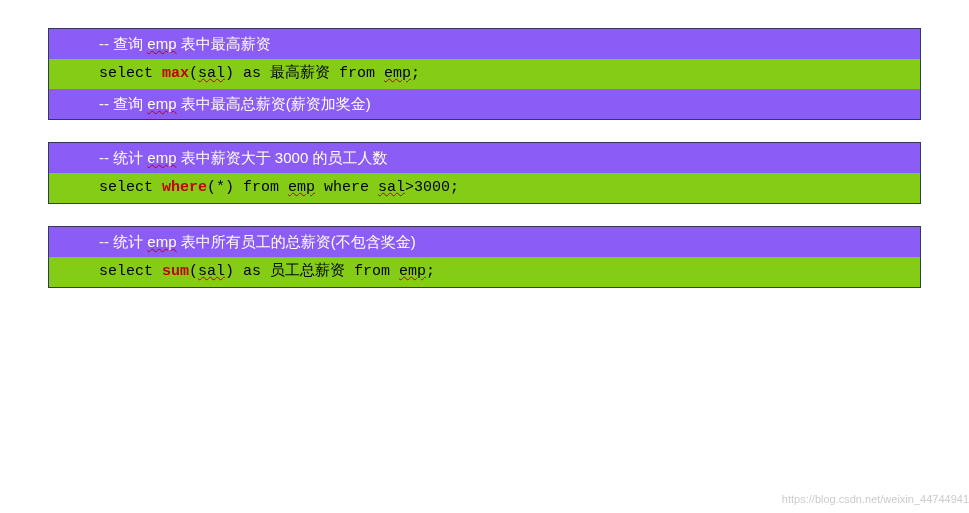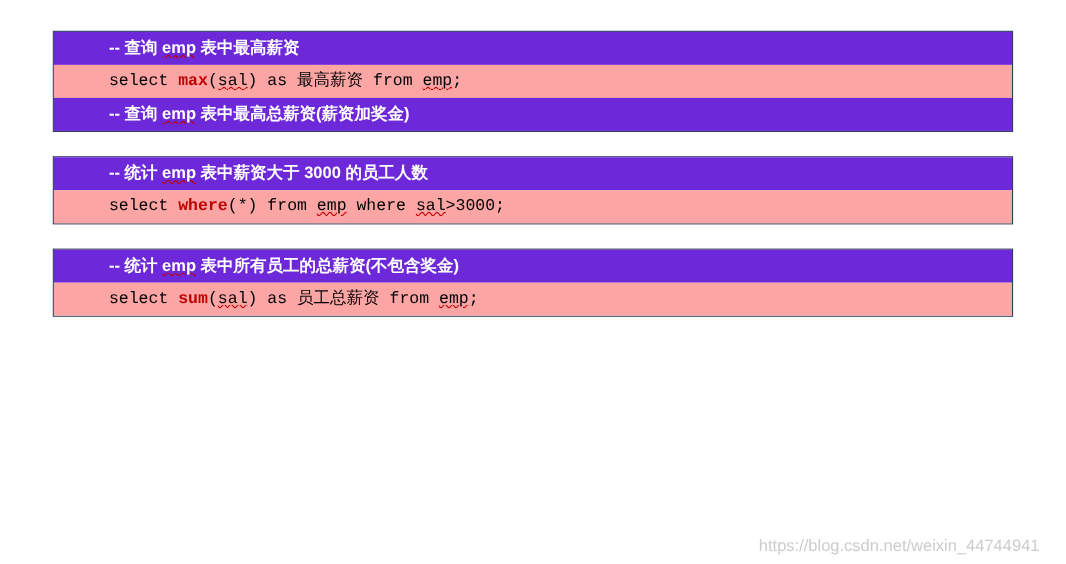--- a/index.html
+++ b/index.html
@@ -13,51 +13,51 @@
       font-family: "Microsoft YaHei", "SimSun", Arial, sans-serif;
       width: 969px;
       height: 513px;
       position: relative;
     }
     .block {
       border: 1.5px solid #2b3d5b;
       margin-bottom: 22px;
     }
     .row-dark {
-      background: #6d28d9;
+      background: #8b5cf6;
       color: #ffffff;
-      font-weight: bold;
+      font-weight: normal;
       padding: 4px 5px 4px 50px;
       font-size: 15px;
       line-height: 22px;
     }
     .row-light {
-      background: #fca5a5;
+      background: #84cc16;
       color: #000000;
       padding: 4px 10px 4px 50px;
       font-family: Consolas, "Courier New", monospace;
       font-size: 15px;
       line-height: 22px;
     }
     .kw {
       color: #c00000;
       font-weight: bold;
     }
     .emp {
       text-decoration: underline;
       text-decoration-color: #c00000;
       text-decoration-style: wavy;
       text-decoration-thickness: 1px;
     }
     .watermark {
       position: absolute;
-      right: 24px;
+      right: 0;
       bottom: 8px;
       color: #cccccc;
-      font-size: 15px;
+      font-size: 11px;
       font-family: Arial, sans-serif;
     }
   </style>
 </head>
 <body>
 
 <div id="container">
     <div class="block">
       <div class="row-dark"><span>-- 查询 </span><span class="emp">emp</span><span> 表中最高薪资</span></div>
       <div class="row-light"><span>select </span><span class="kw">max</span><span>(</span><span class="emp">sal</span><span>) as 最高薪资 from </span><span class="emp">emp</span><span>;</span></div>

